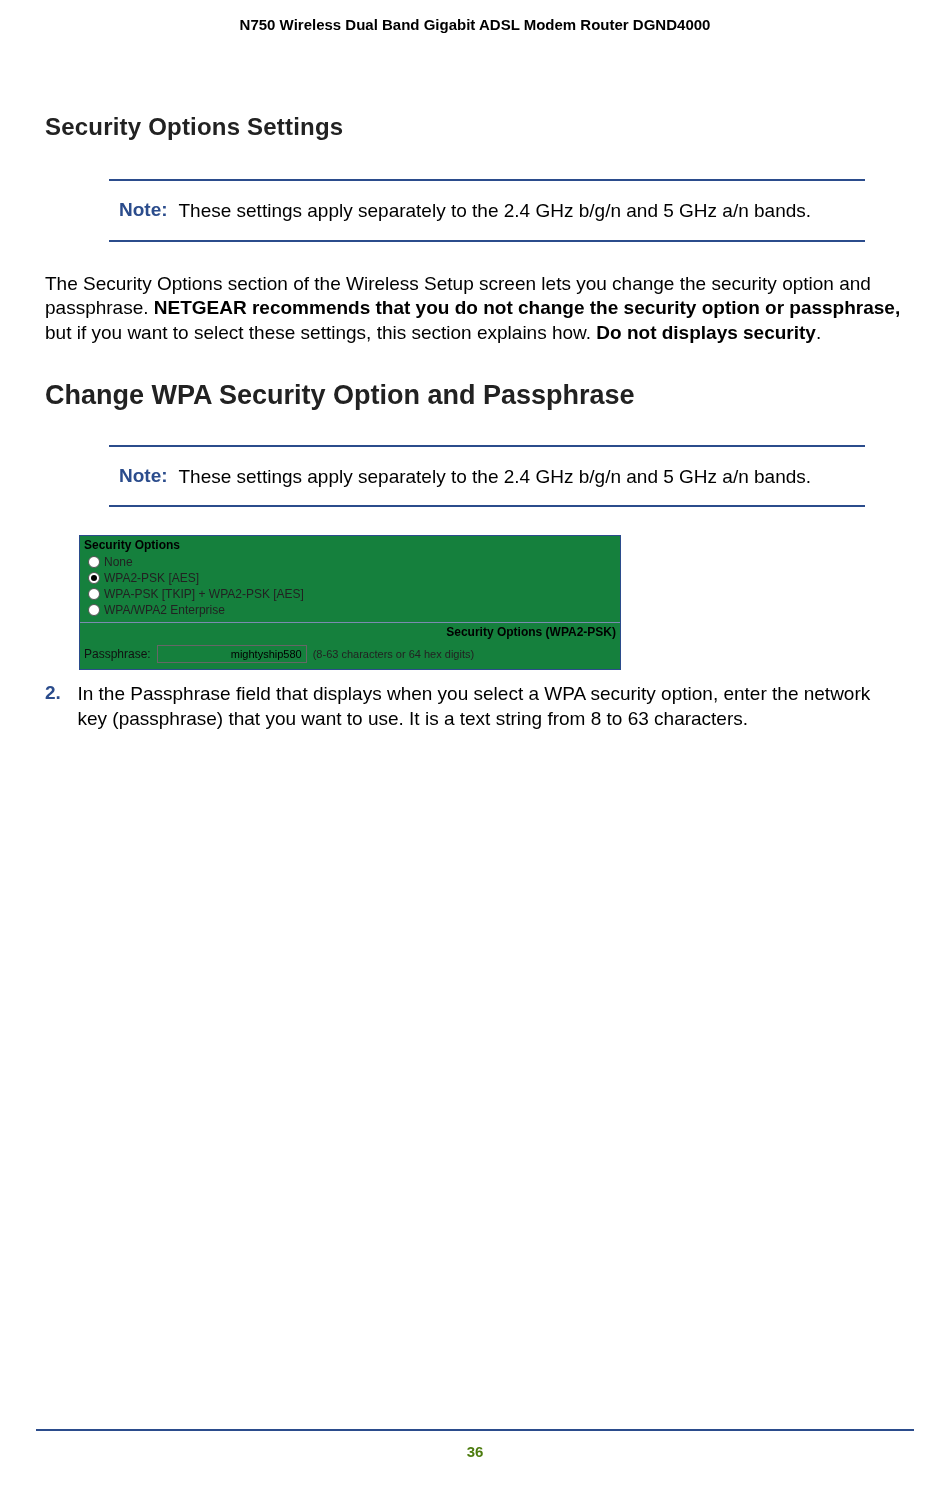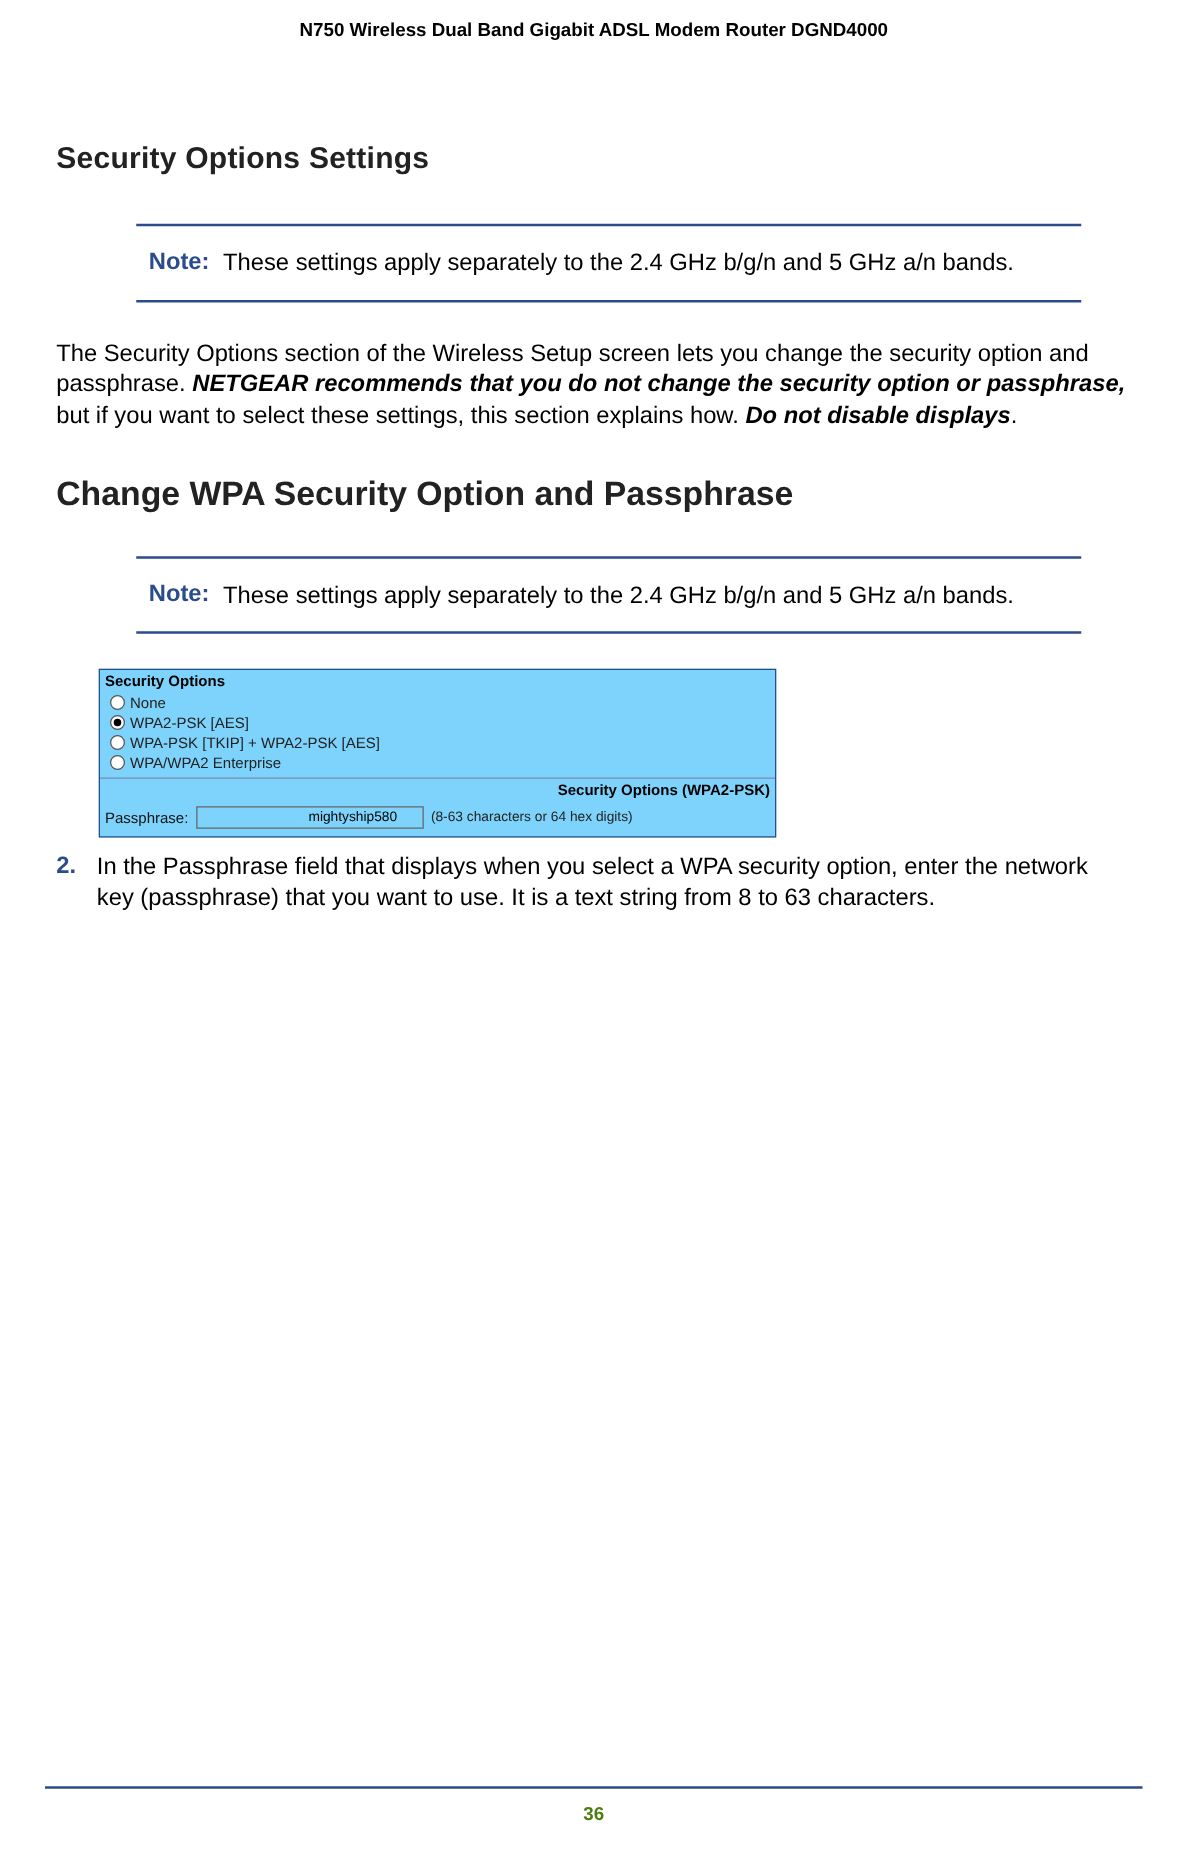--- a/index.html
+++ b/index.html
@@ -59,21 +59,21 @@
     font-size: 19px;
     color: #000;
     width: 640px;
     line-height: 1.3;
   }
   .para {
     font-size: 19px;
     line-height: 1.3;
     margin: 30px 0 0 0;
   }
-  strong.em { font-weight: bold; font-style: italic; }
+  strong.em { font-weight: bold; }
   .ol {
     margin-top: 28px;
     padding-left: 0;
   }
   .li {
     margin: 0 0 12px 0;
   }
   .li .num {
     color: #2b4c8c;
     font-weight: bold;
@@ -87,21 +87,21 @@
     font-size: 19px;
     width: 820px;
     line-height: 1.3;
   }
   
   .figure {
     margin: 10px 0 12px 34px;
     width: 540px;
     border: 1px solid #2b4c8c;
     font-size: 12px;
-    background: #7dd3fc;
+    background: #15803d;
   }
   .fig-sec {
     border-bottom: 1px solid #7a8bb0;
     padding: 2px 4px 4px 4px;
   }
   .fig-title {
     font-weight: bold;
     font-size: 12px;
     color: #000;
     margin-bottom: 2px;
@@ -123,21 +123,21 @@
     background: #000; border-radius: 50%;
   }
   .pass-row {
     display: flex; align-items: center; gap: 6px;
     padding: 4px 4px 6px 4px;
     text-align: right;
   }
   .pass-label { font-size: 12px; color: #111; }
   .pass-input {
     border: 1px solid #666; height: 16px; width: 140px;
-    font-size: 11px; padding: 0 20px; line-height: 16px;
+    font-size: 11px; padding: 0 4px; line-height: 16px;
     font-family: Arial, sans-serif;
   }
   .pass-hint { font-size: 11px; color: #222; }
   .footer {
     position: absolute;
     left: 0; right: 0; bottom: 32px;
     text-align: center;
   }
   .footer-rule {
     border-top: 2px solid #2b4c8c;
@@ -160,21 +160,21 @@
     <h2 class="h-sec">Security Options Settings</h2>
 
     <div class="note-block">
       <div class="note-row">
         <span class="label">Note:</span>
         <span class="text">These settings apply separately to the 2.4 GHz b/g/n and 5 GHz a/n bands.</span>
       </div>
     </div>
 
     <p class="para">
-      <span>The Security Options section of the Wireless Setup screen lets you change the security option and passphrase. </span><strong class="em">NETGEAR recommends that you do not change the security option or passphrase,</strong><span> but if you want to select these settings, this section explains how. </span><strong class="em">Do not disable displays</strong><span>.</span>
+      <span>The Security Options section of the Wireless Setup screen lets you change the security option and passphrase. </span><strong class="em">NETGEAR recommends that you do not change the security option or passphrase,</strong><span> but if you want to select these settings, this section explains how. </span><strong class="em">Do not displays security</strong><span>.</span>
     </p>
 
     <h2 class="h-sub">Change WPA Security Option and Passphrase</h2>
 
     <div class="note-block">
       <div class="note-row">
         <span class="label">Note:</span>
         <span class="text">These settings apply separately to the 2.4 GHz b/g/n and 5 GHz a/n bands.</span>
       </div>
     </div>

